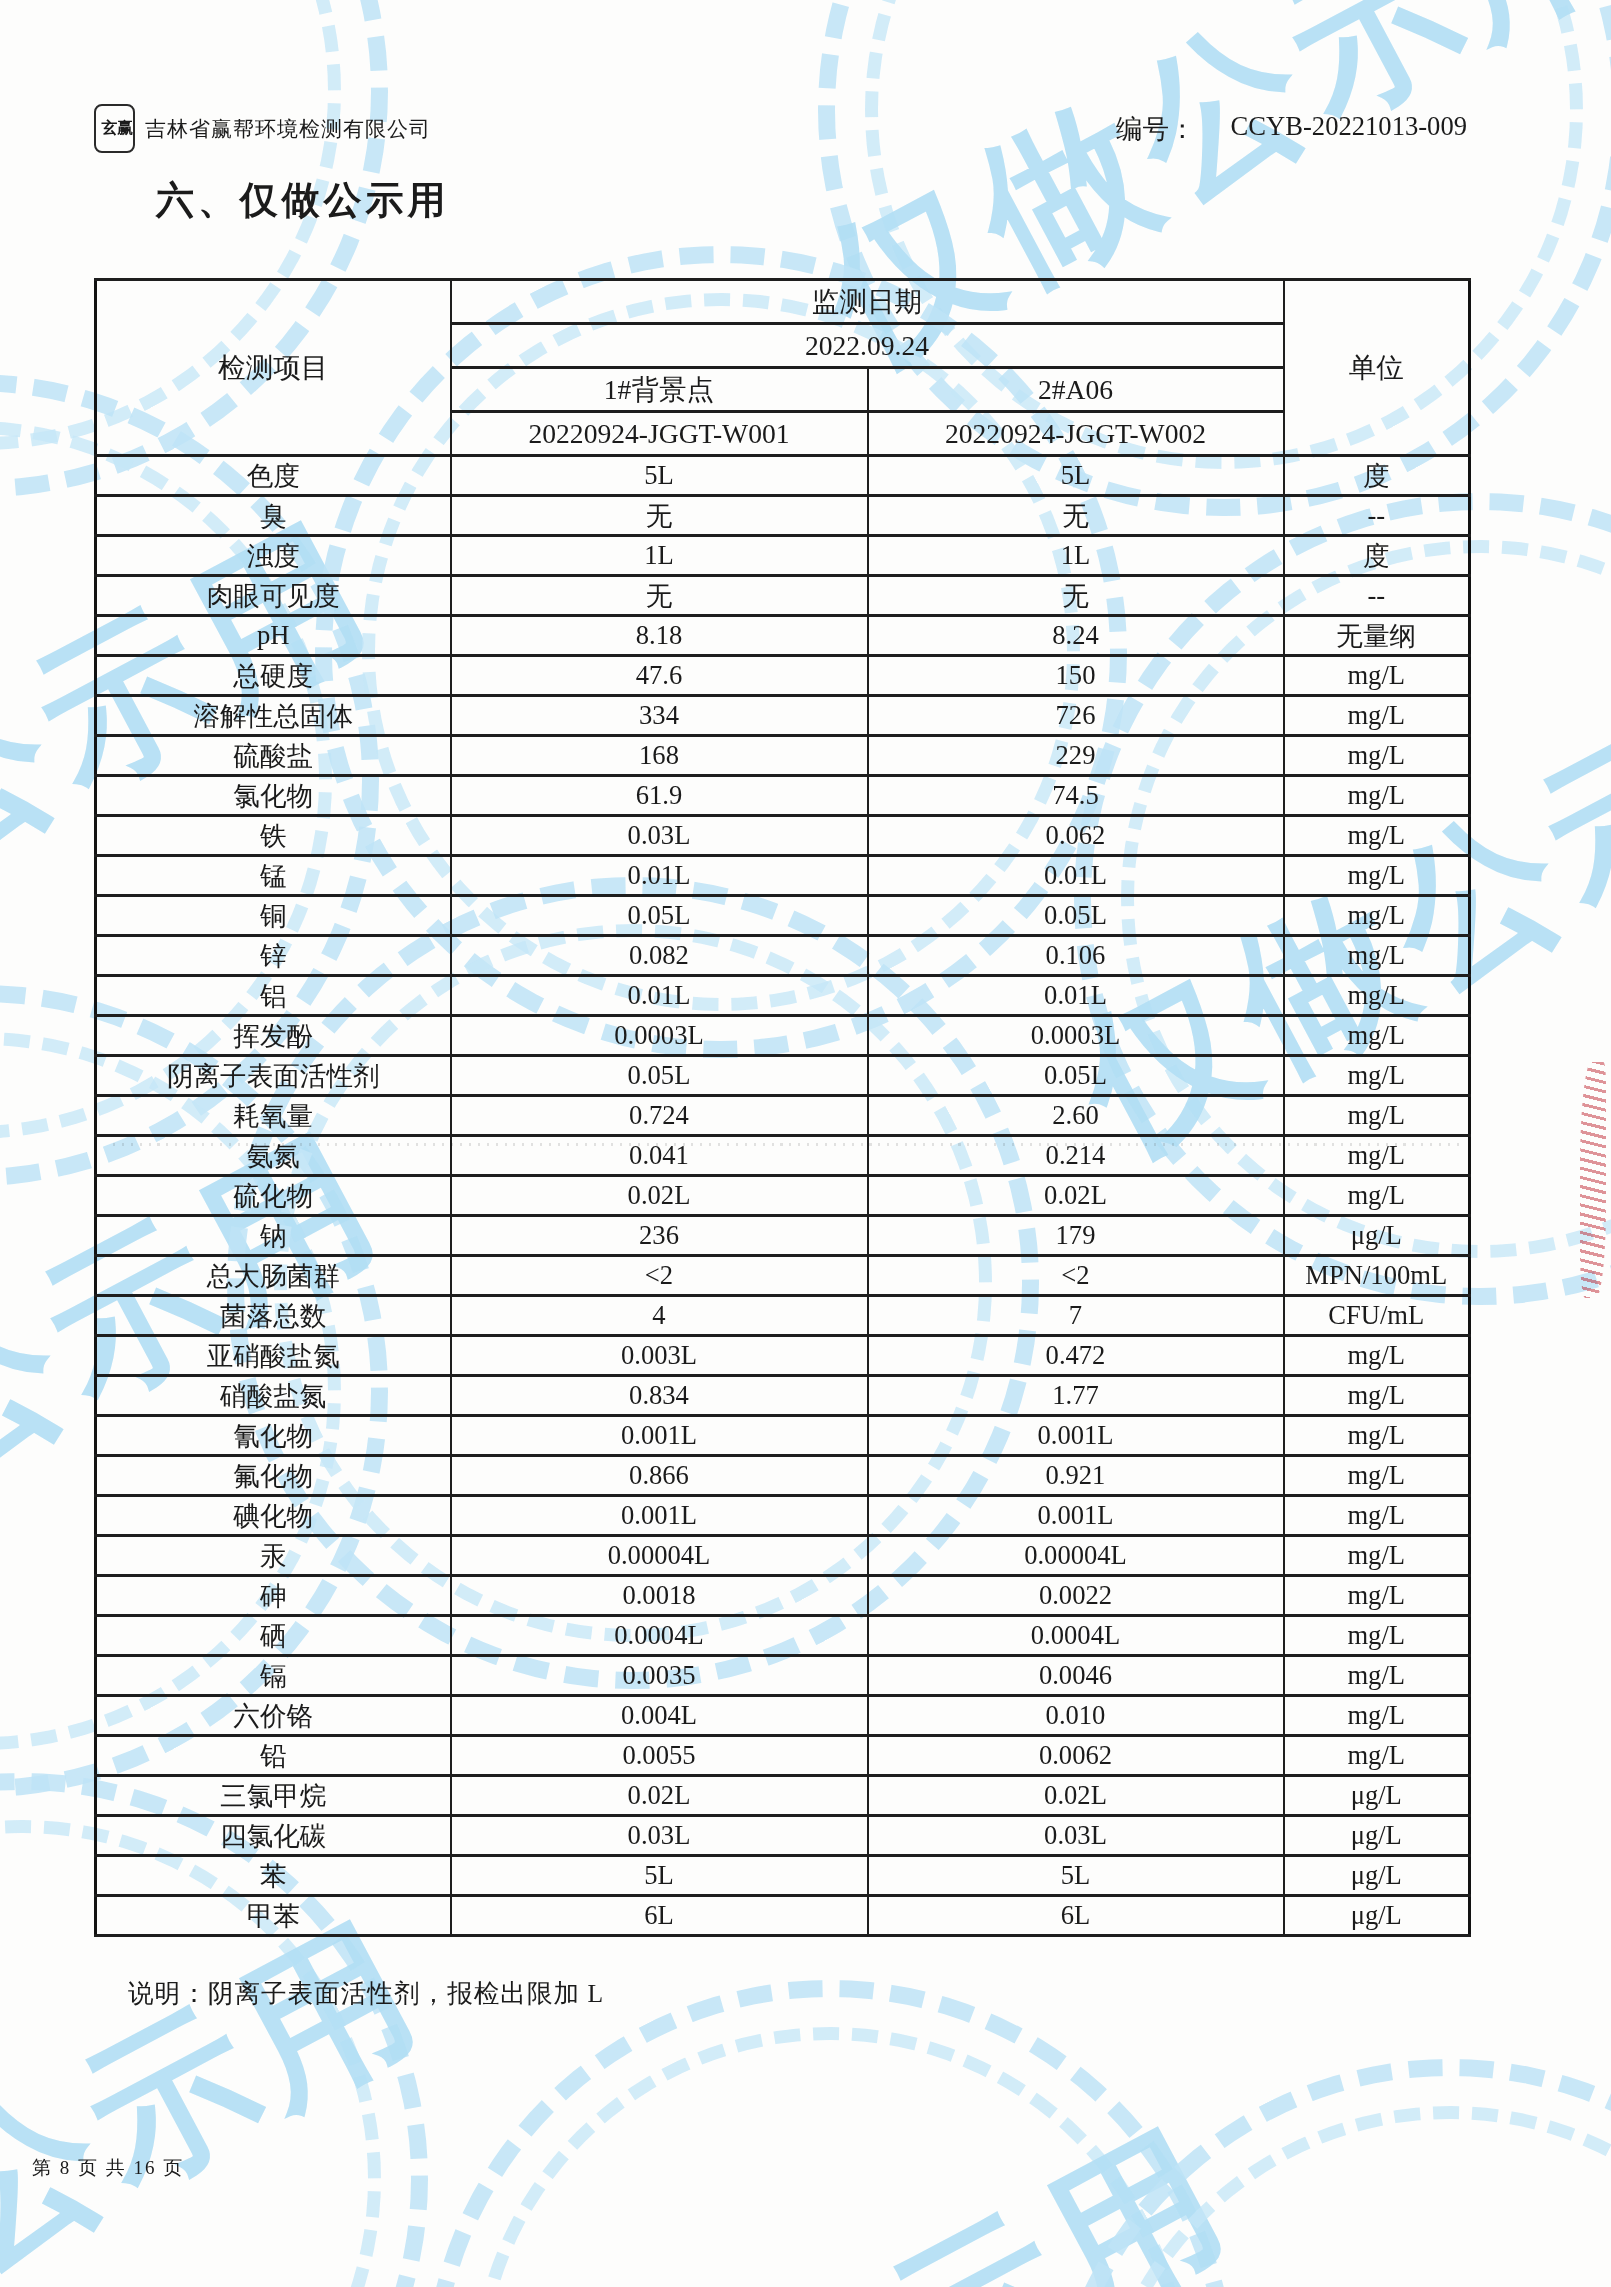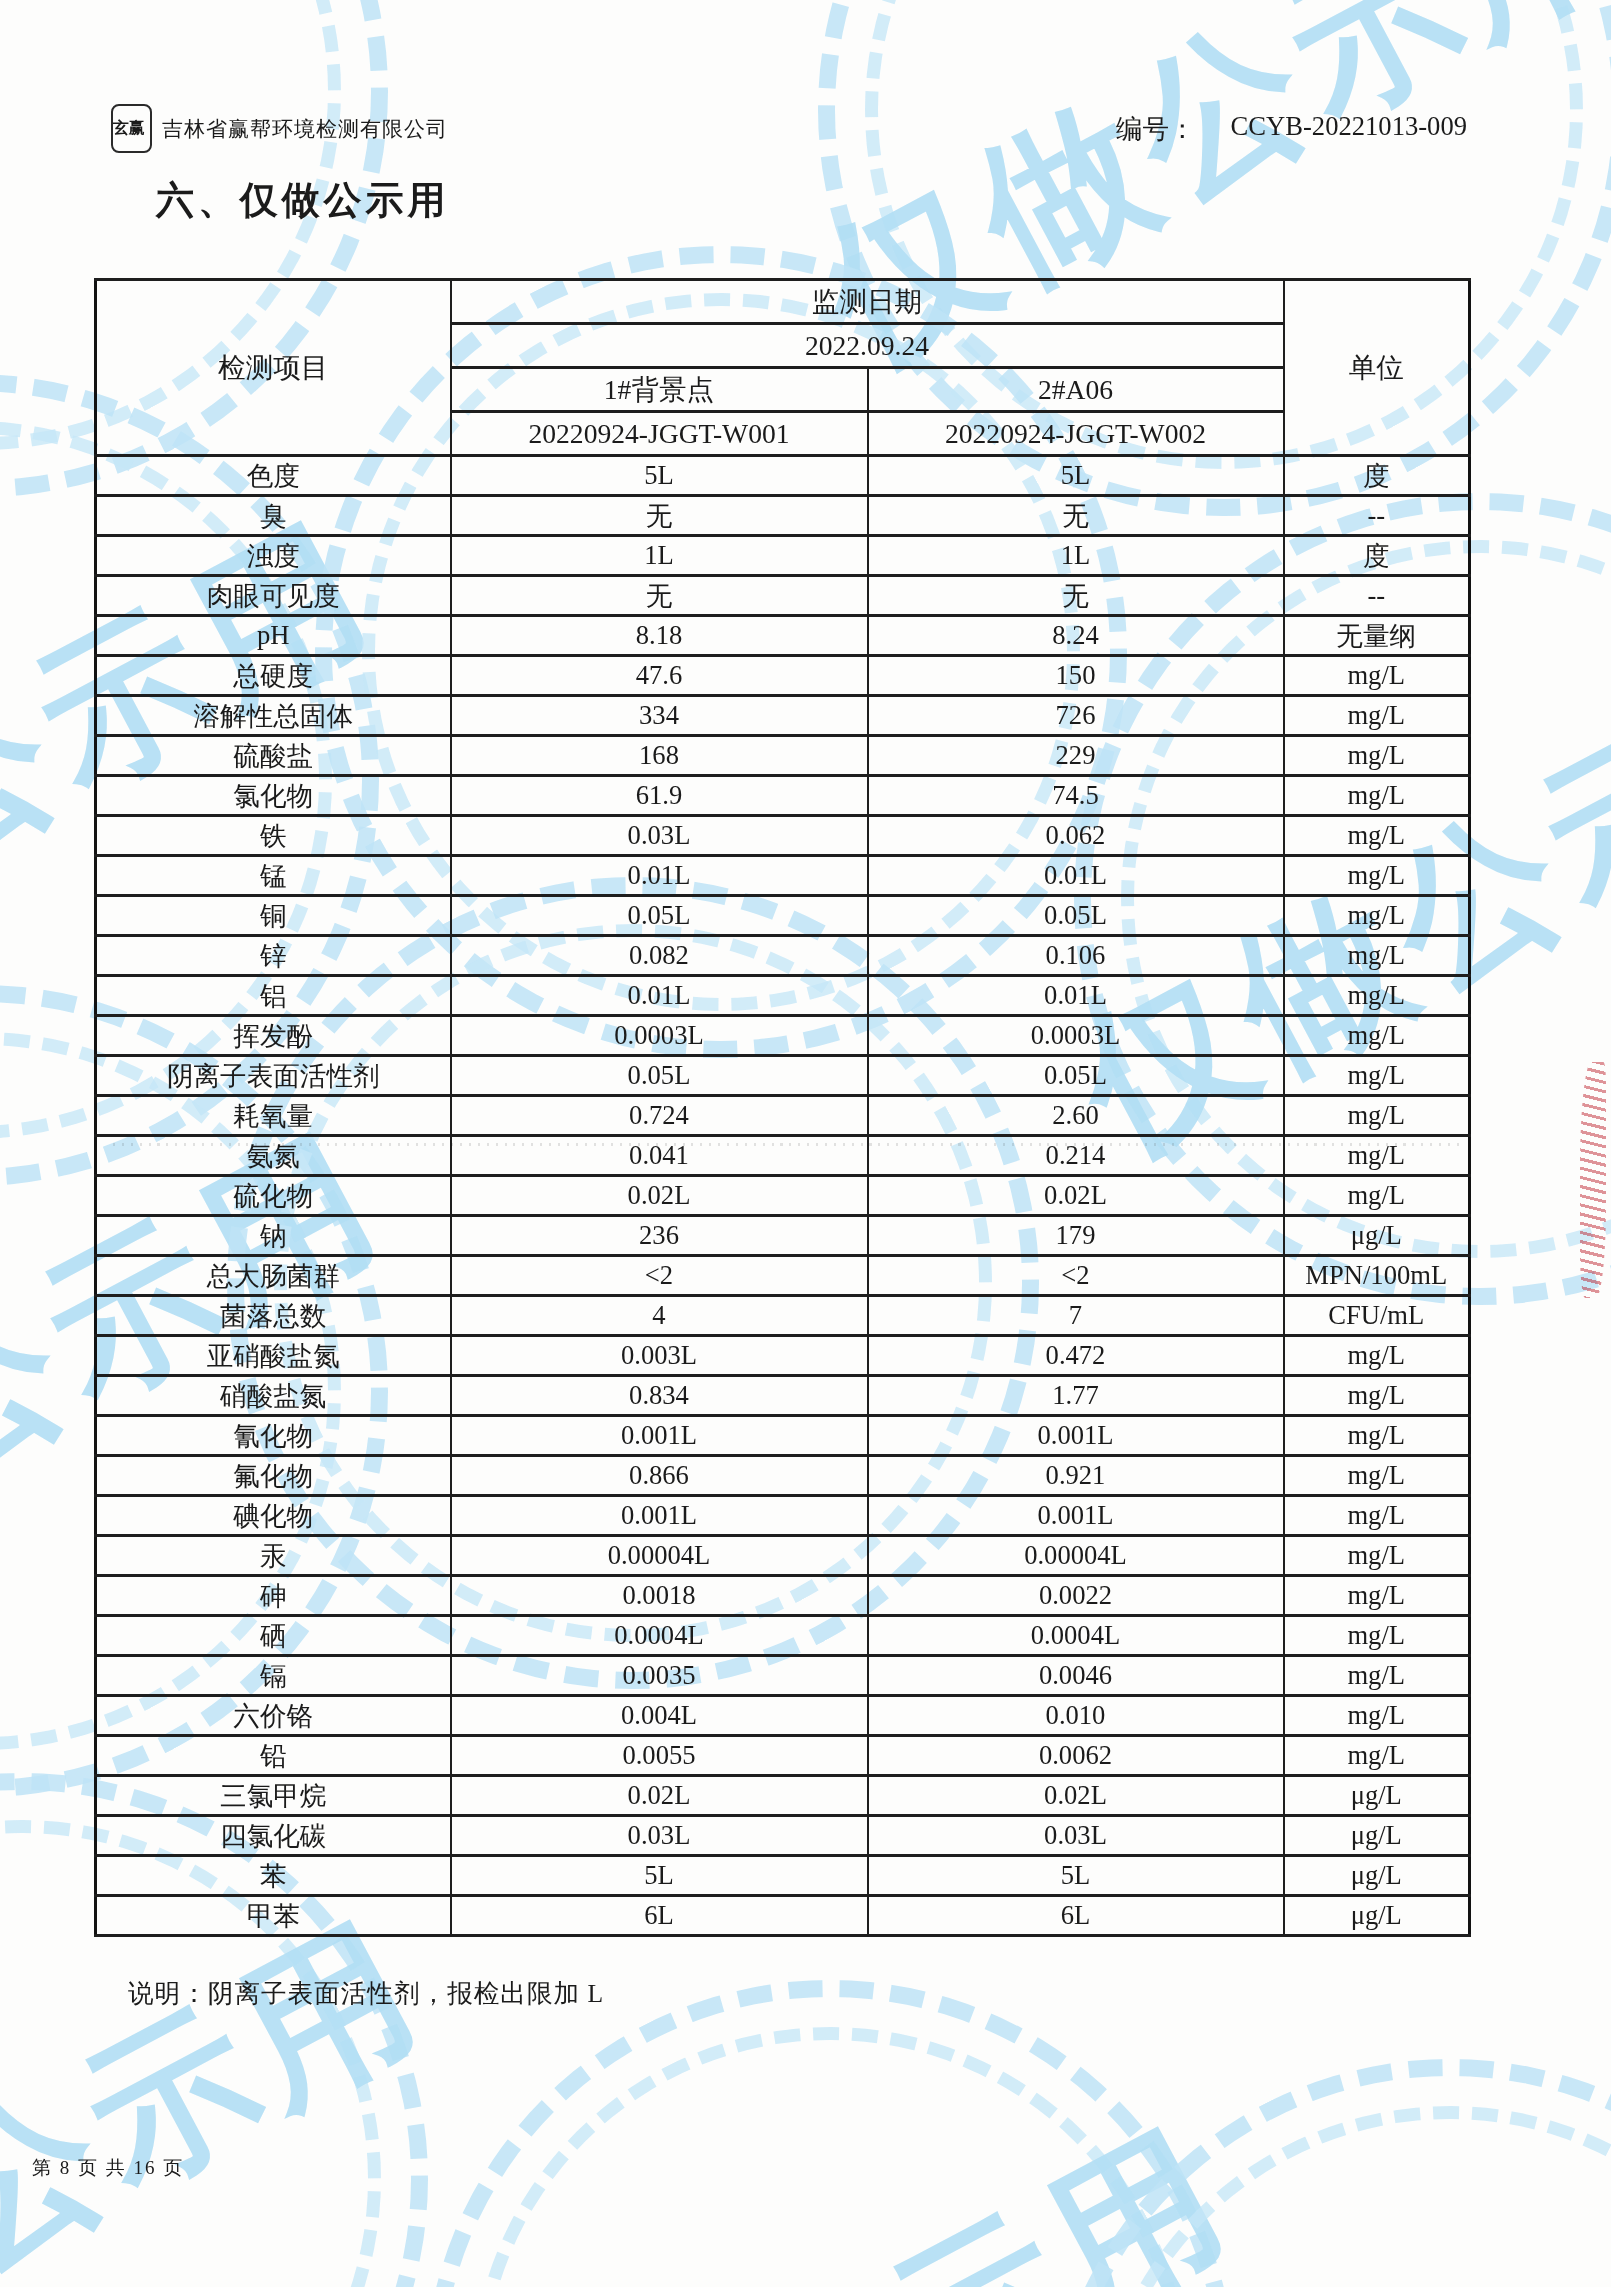--- a/index.html
+++ b/index.html
@@ -35,22 +35,22 @@
     opacity:.55;
   }
   
   .content{position:absolute;inset:0;z-index:1;}
   .report-header{
     position:absolute;top:104px;left:94px;width:1373px;
     display:flex;align-items:center;
   }
   .logo-box{
     width:37px;height:45px;border:2px solid #2a2a2a;border-radius:7.9px;
-    display:flex;flex-direction:column;align-items:flex-start;justify-content:center;
-    font-size:15.8px;font-weight:bold;line-height:1.15;margin-right:9.9px;flex:0 0 auto;margin-left:17px;
+    display:flex;flex-direction:column;align-items:flex-end;justify-content:center;
+    font-size:15.8px;font-weight:bold;line-height:1.15;margin-right:9.9px;flex:0 0 auto;
   }
   .company-name{font-size:21px;letter-spacing:1px;}
   .doc-no{margin-left:auto;font-size:26.6px;display:flex;gap:35px;}
   .section-title{
     position:absolute;top:175px;left:156px;
     font-size:38px;font-weight:bold;letter-spacing:3.9px;
   }
   .table-title{
     position:absolute;top:232px;left:94px;width:1373px;
     text-align:center;padding-left:128px;box-sizing:border-box;

